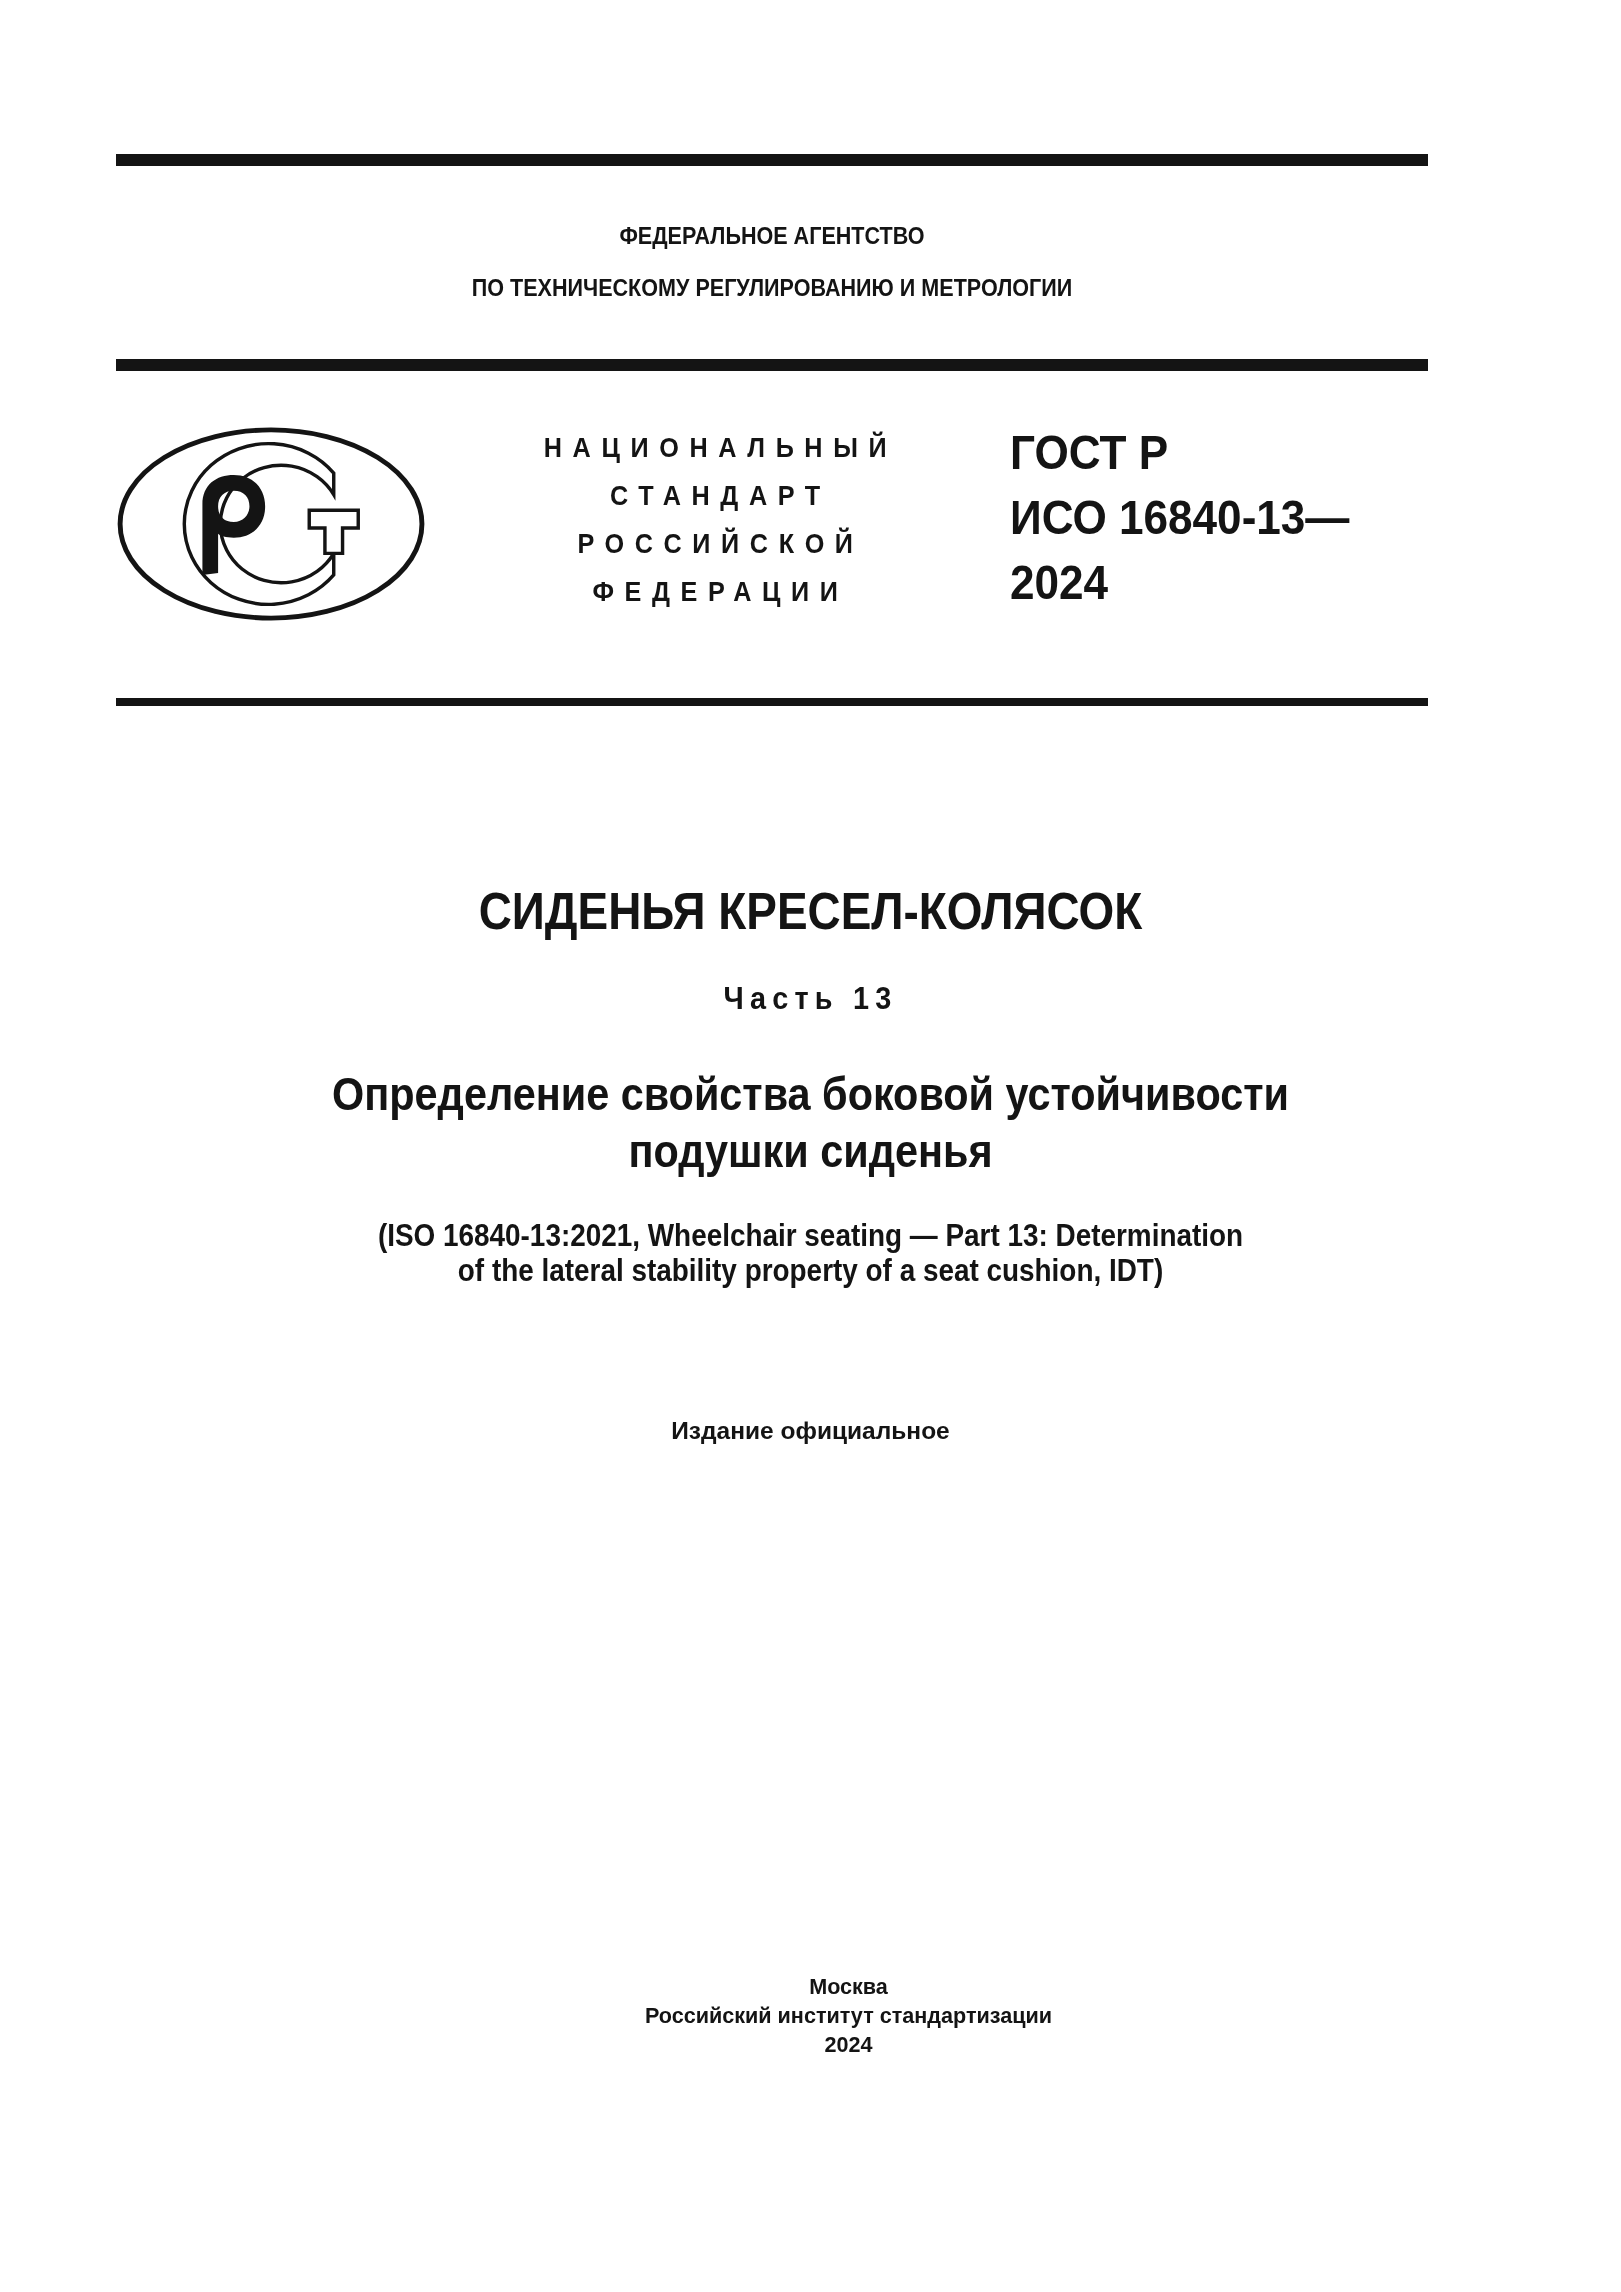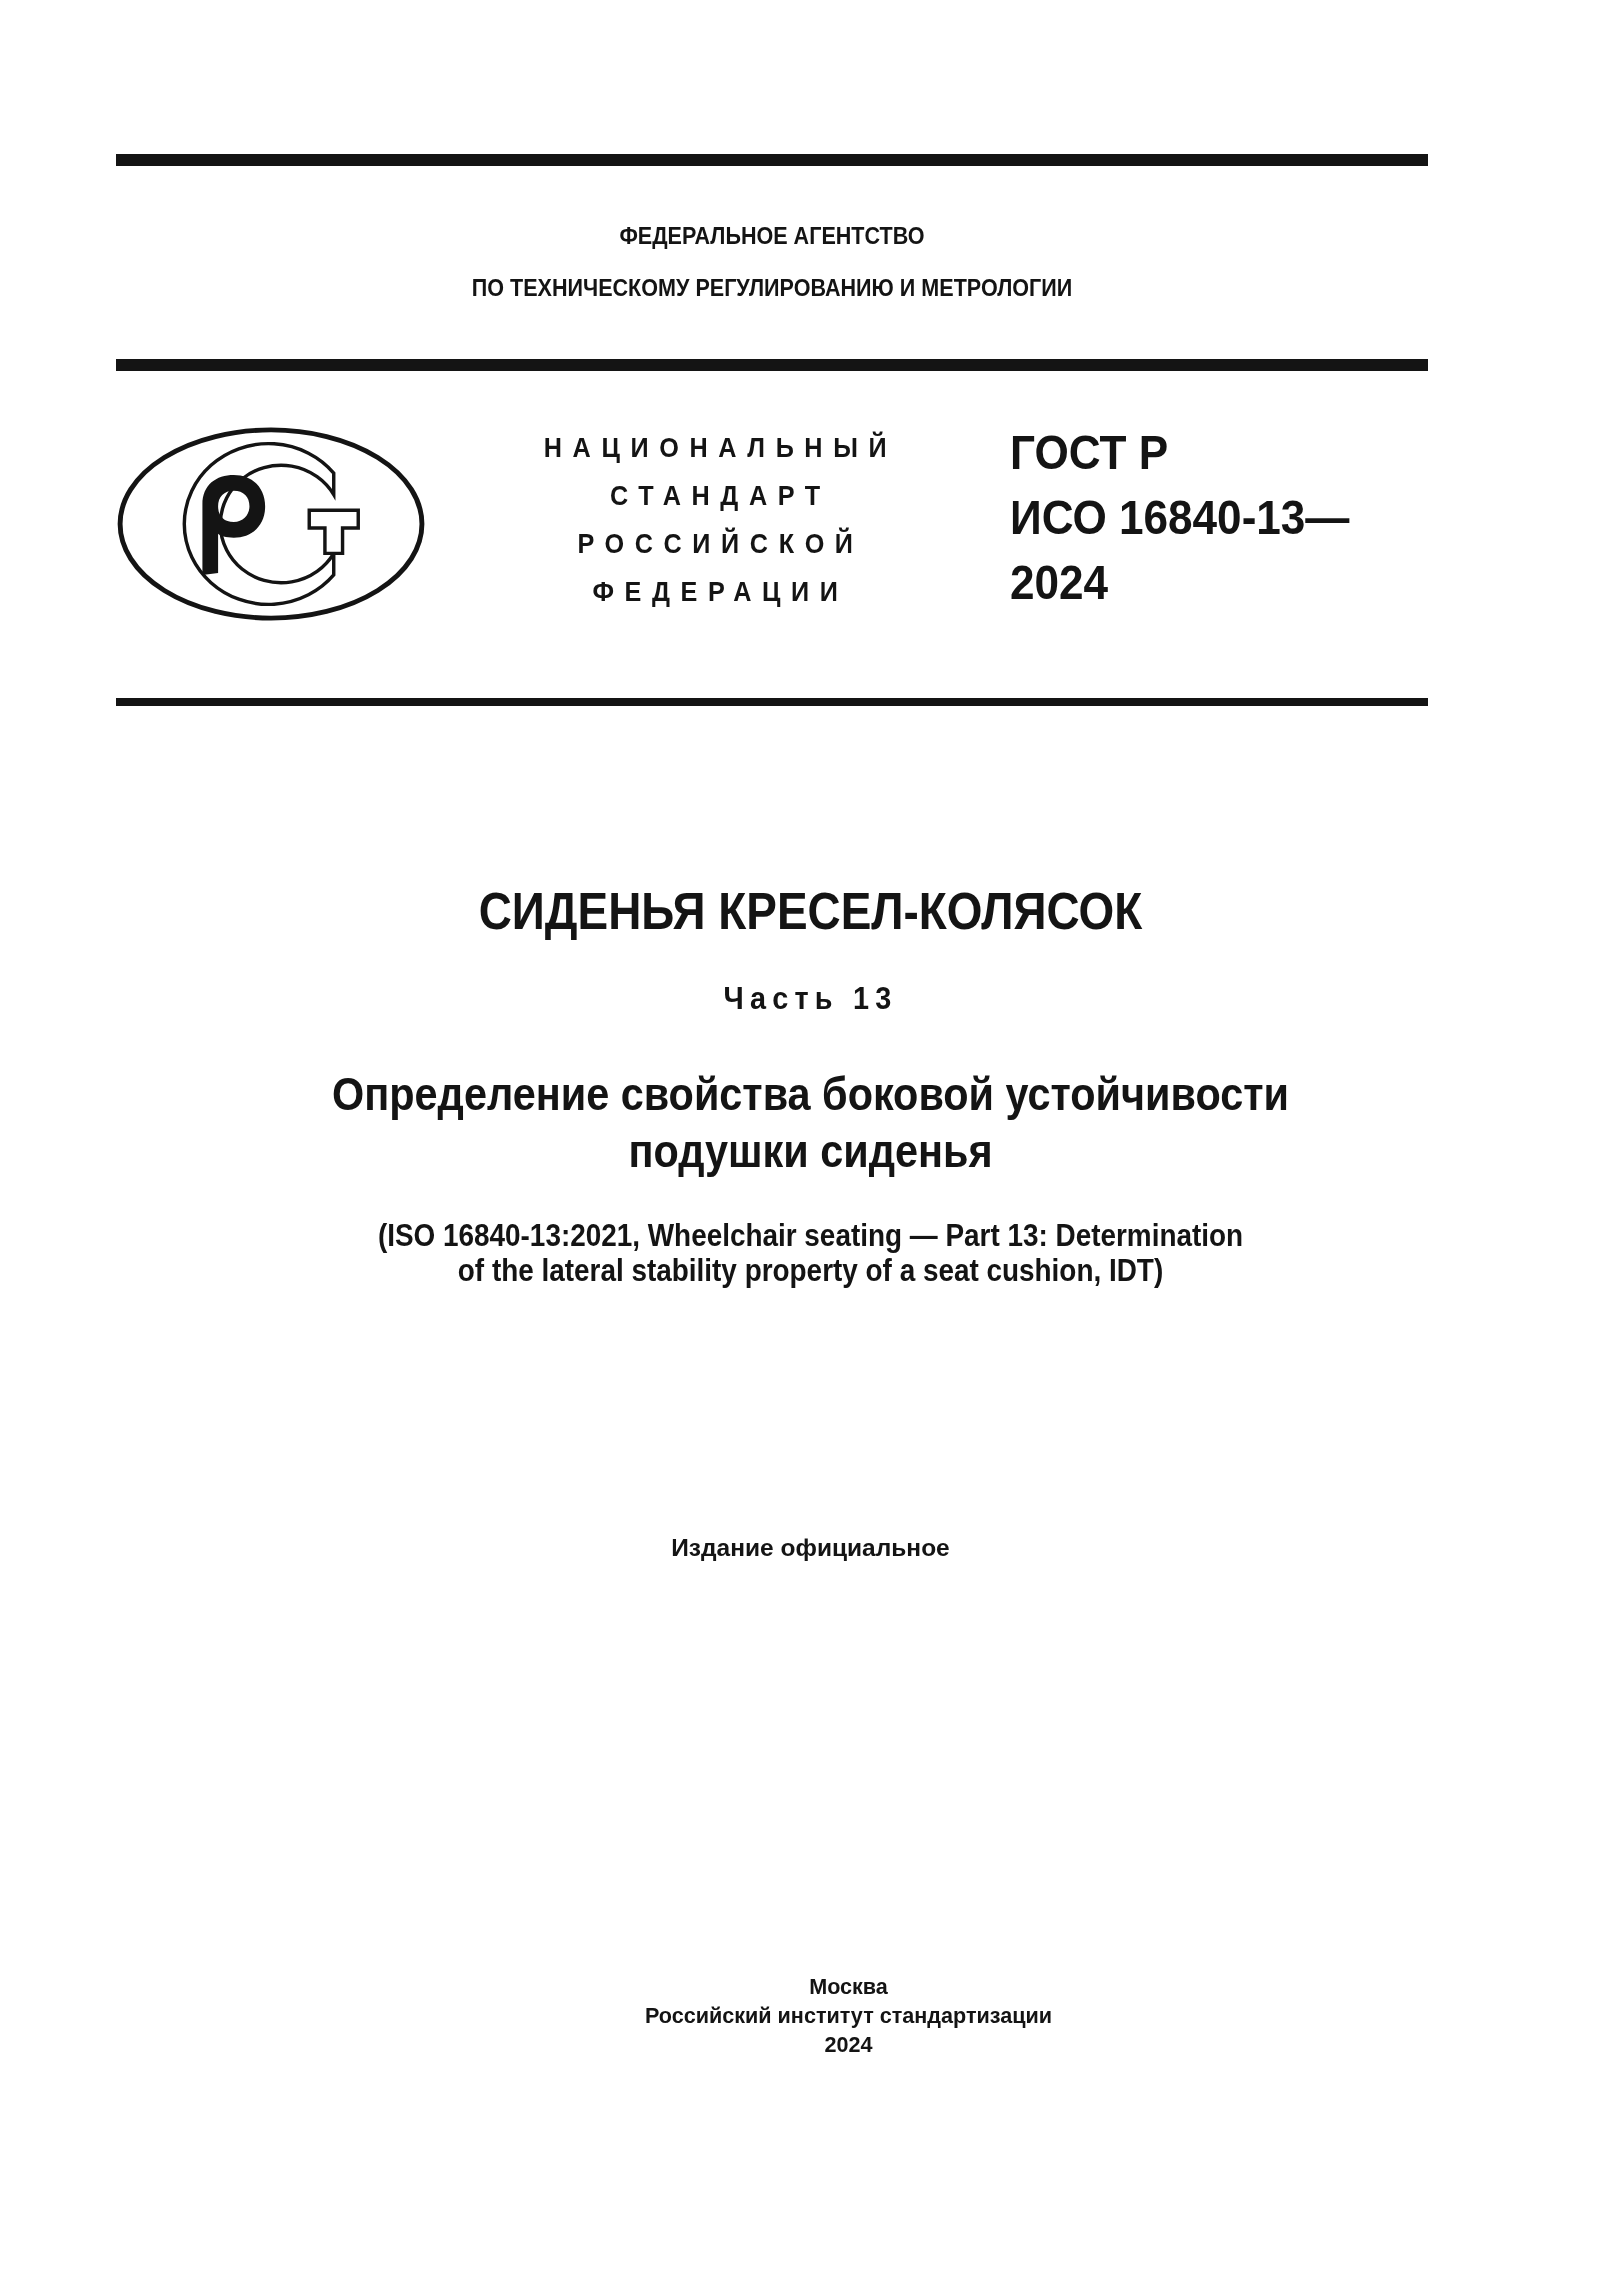--- a/index.html
+++ b/index.html
@@ -102,21 +102,21 @@
       transform-origin: center;
     }
     .iso {
       top: 1218px;
       font-size: 31px;
       line-height: 35px;
       transform: scaleX(0.9);
       transform-origin: center;
     }
     .edition {
-      top: 1534px;
+      top: 1417px;
       font-size: 24.5px;
     }
     .publisher {
       top: 1972px;
       font-size: 21.6px;
       line-height: 29px;
       margin-left: 38px;
     }
   </style>
 </head>

